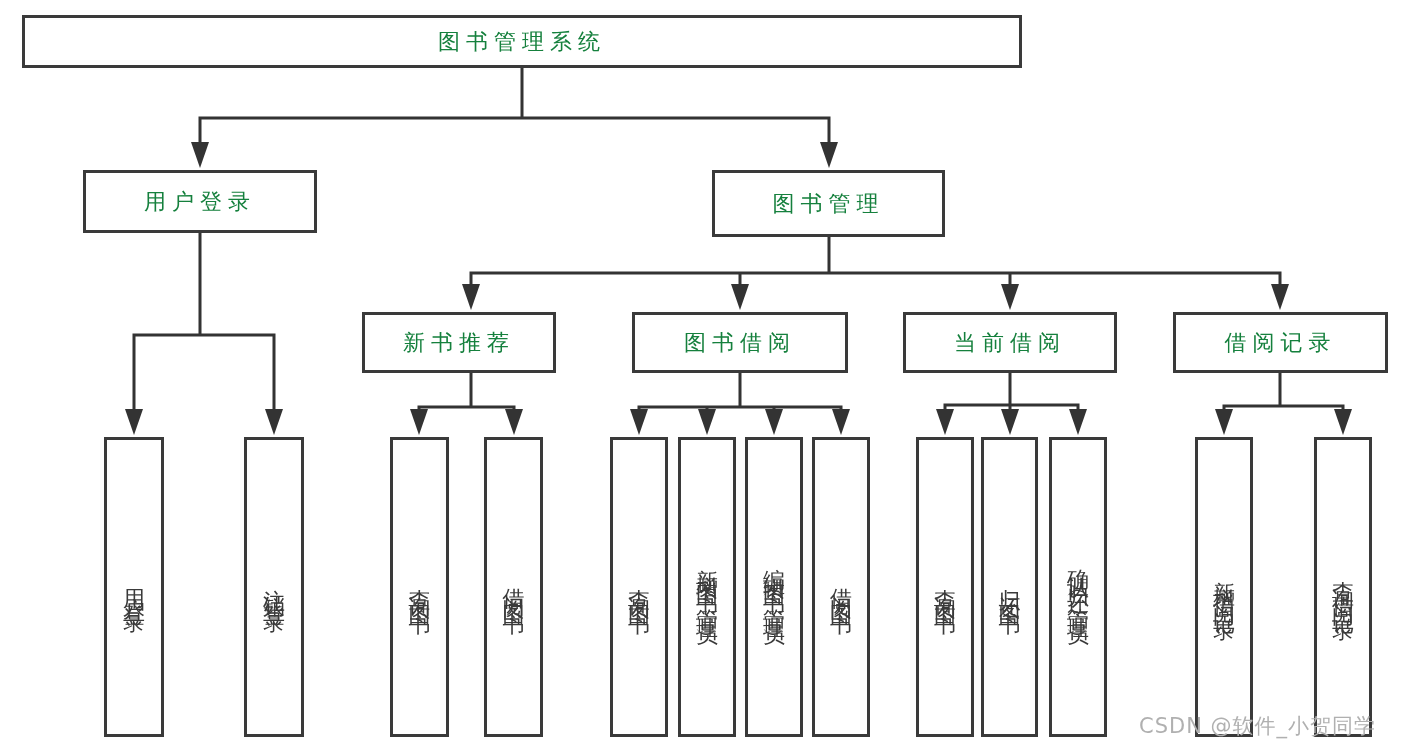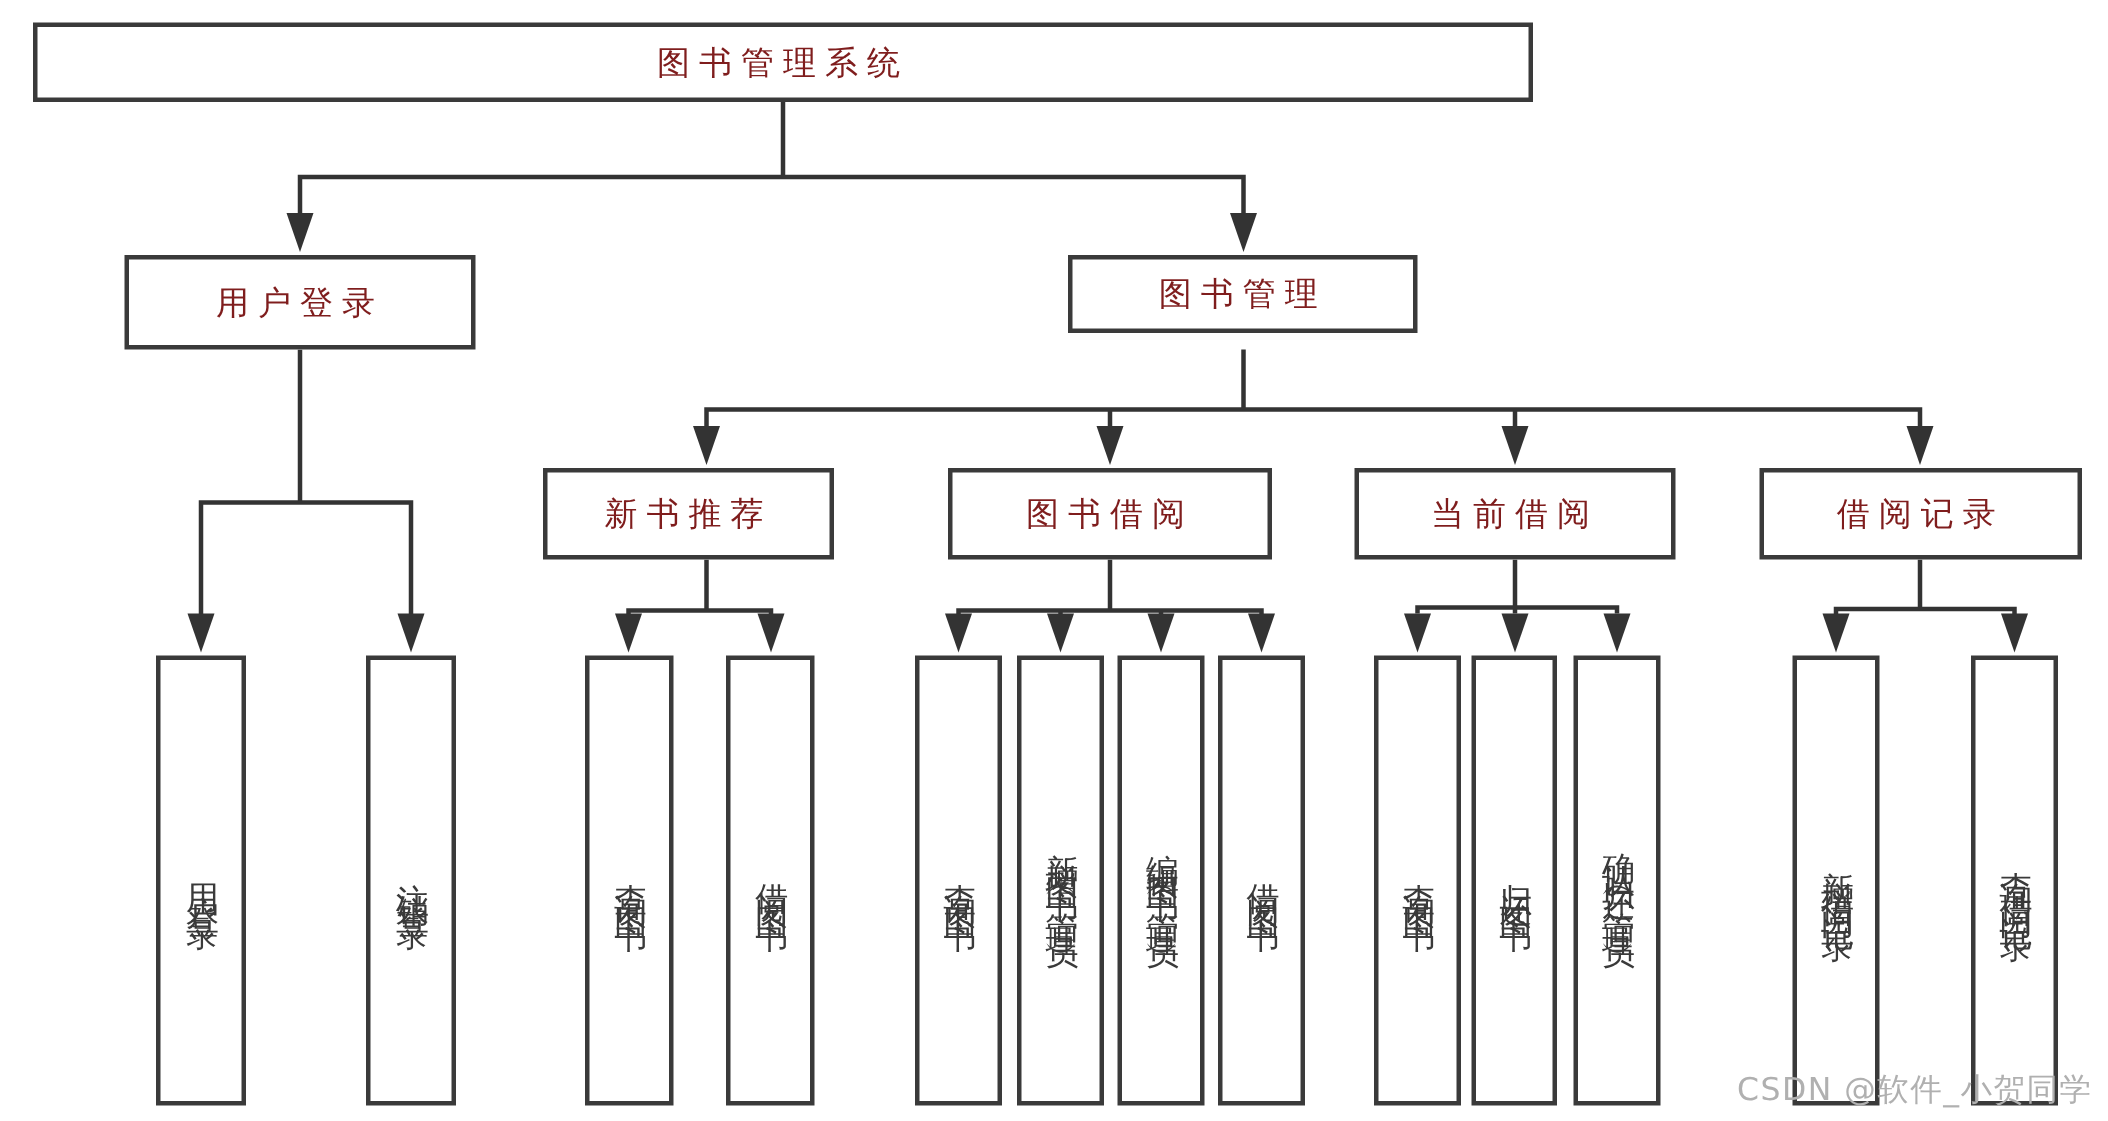--- a/index.html
+++ b/index.html
@@ -5,26 +5,26 @@
   html,body{margin:0;padding:0;background:#ffffff;}
   .canvas{
     position:relative;width:1405px;height:747px;background:#ffffff;overflow:hidden;
     font-family:"DejaVu Sans","Liberation Sans",sans-serif;color:#3a3a3a;
   }
   .connectors{position:absolute;left:0;top:0;pointer-events:none;}
   .box{
     position:absolute;box-sizing:border-box;border:3px solid #3a3a3a;background:#ffffff;
     display:flex;align-items:center;justify-content:center;
   }
-  .hlabel{font-size:22px;letter-spacing:6px;color:#7f1d1d;white-space:nowrap;}
+  .hlabel{font-size:22px;letter-spacing:6px;color:#15803d;white-space:nowrap;}
   .leaf{position:absolute;top:437px;height:300px;box-sizing:border-box;border:3px solid #3a3a3a;
     background:#ffffff;display:flex;align-items:center;justify-content:center;}
   .vlabel{writing-mode:vertical-rl;font-size:22px;letter-spacing:8px;color:#3a3a3a;line-height:1;}
   .watermark{
-    position:absolute;top:712px;left:1120px;width:275px;text-align:right;
+    position:absolute;top:712px;left:1120px;width:275px;text-align:center;
     font-size:21px;color:#b0b0b0;letter-spacing:1px;z-index:5;white-space:nowrap;
   }
 </style>
 </head>
 <body>
 
 <div class="canvas">
 
   <svg class="connectors" width="1405" height="747" viewBox="0 0 1405 747">
     <g stroke="#333333" stroke-width="3" fill="none">
@@ -73,21 +73,21 @@
     </g>
   </svg>
 
   <div class="box" style="left:22px;top:15px;width:1000px;height:53px">
     <span class="hlabel">图书管理系统</span>
   </div>
 
   <div class="box" style="left:83px;top:170px;width:234px;height:63px">
     <span class="hlabel">用户登录</span>
   </div>
-  <div class="box" style="left:712px;top:170px;width:233px;height:52px">
+  <div class="box" style="left:712px;top:170px;width:233px;height:67px">
     <span class="hlabel">图书管理</span>
   </div>
 
   <div class="box" style="left:362px;top:312px;width:194px;height:61px">
     <span class="hlabel">新书推荐</span>
   </div>
   <div class="box" style="left:632px;top:312px;width:216px;height:61px">
     <span class="hlabel">图书借阅</span>
   </div>
   <div class="box" style="left:903px;top:312px;width:214px;height:61px">

